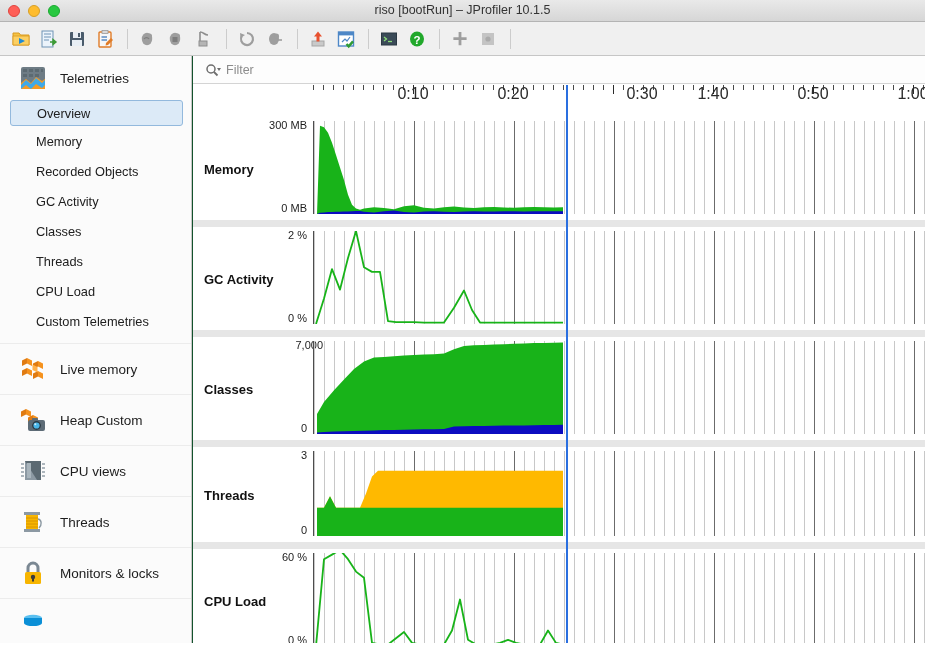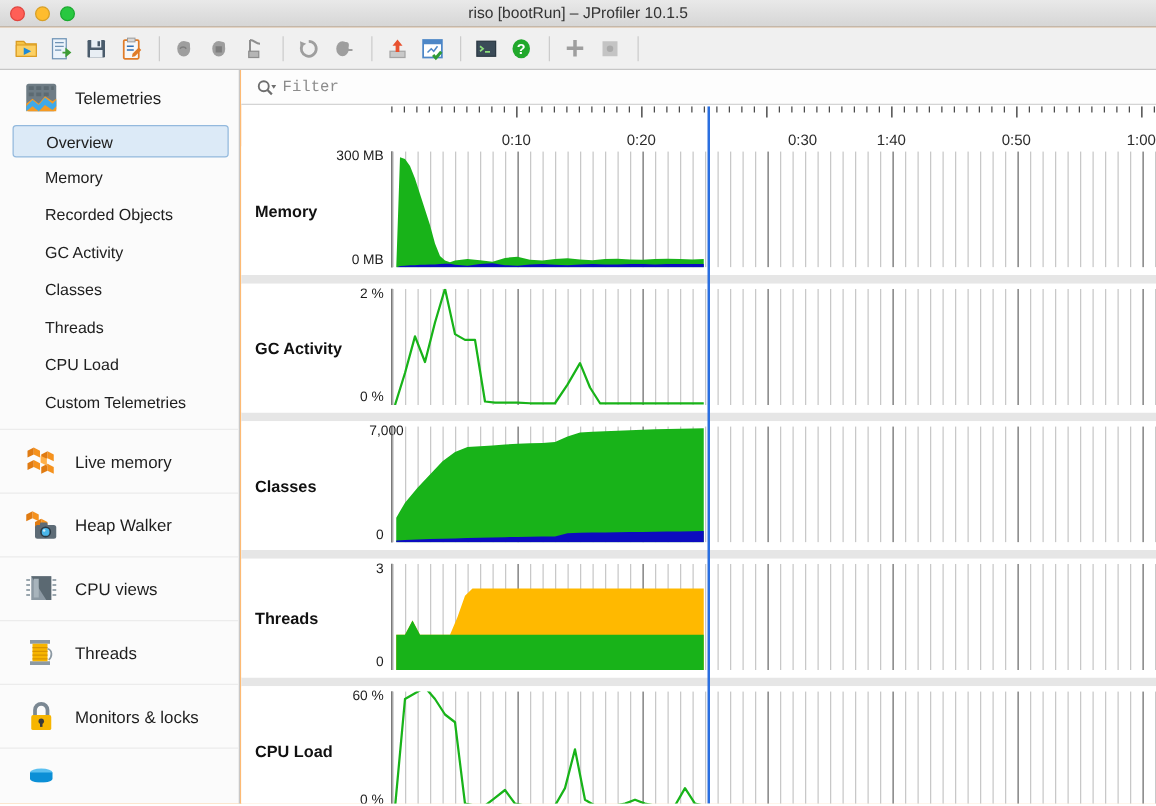--- a/index.html
+++ b/index.html
@@ -2,21 +2,21 @@
 <html><head>
 <meta charset="utf-8">
 <style>
   * { box-sizing: border-box; margin: 0; padding: 0; }
   html, body {
     width: 925px; height: 645px;
     font-family: "Liberation Sans", sans-serif;
     overflow: hidden;
     background: #ffffff;
   }
-  #app { position: relative; width: 925px; height: 643px; overflow: hidden; background:#fdba74; }
+  #app { position: relative; width: 925px; height: 643px; overflow: hidden; background:#14532d; }
 
   
   .ghost-window {
     position: absolute; top: 0; left: 0; width: 925px; height: 20px;
     background: #cfcfcf;
     overflow: hidden;
   }
   .ghost-text {
     position: absolute; left: 620px; top: 1px;
     font-size: 12px; color: #9a9a9a; white-space: nowrap;
@@ -73,30 +73,30 @@
   }
   .sep-line { height: 1px; background: #ececec; margin: 0; }
 
   
   .content { position: absolute; top: 56px; left: 193px; right: 0; bottom: 0; background: #fff; }
   .filterbar {
     position: relative; height: 28px; border-bottom: 1px solid #d4d4d4;
     display: flex; align-items: center; padding-left: 12px; gap: 5px;
     background: #fdfdfd;
   }
-  .filter-ph { font-size: 12.5px; color: #8c8c8c; font-family: Liberation Mono, monospace; }
+  .filter-ph { font-size: 12.5px; color: #8c8c8c; }
 
   .charts { position: absolute; top: 29px; left: 0; right: 0; bottom: 0; overflow: hidden; }
 
   
   .axis { position: relative; height: 32px; width: 732px; }
   .tick { position: absolute; top: 0; width: 1px; background: #4a4a4a; }
   .tick.minor { height: 5px; }
   .tick.major { height: 9px; }
-  .axis-label { position: absolute; top: 20px; font-size: 12px; color: #2b2b2b; transform: translateX(-50%); }
+  .axis-label { position: absolute; top: 0; font-size: 16px; color: #2b2b2b; transform: translateX(-50%); }
 
   
   .chart-row { position: relative; width: 732px; background: #fff; }
   .chart-label {
     position: absolute; left: 11px; top: 50%; transform: translateY(-50%);
     font-size: 13px; color: #111; font-weight: 600;
   }
   .ax-top, .ax-bot { position: absolute; right: 0; font-size: 11px; color: #1c1c1c; text-align: right; }
   .plot { position: absolute; overflow: hidden; }
   .vaxis { position: absolute; width: 1px; background: #4d4d4d; }
@@ -318,21 +318,21 @@
             <polygon points="15,10 20,12.5 20,18 15,15.5"></polygon>
               <polygon points="15,10 10,12.5 10,18 15,15.5" fill="#e07b12"></polygon>
           </g>
           <rect x="10" y="15" width="17" height="11" rx="2" fill="#5d6b76"></rect>
           <rect x="14" y="13" width="6" height="3" rx="1" fill="#5d6b76"></rect>
           <circle cx="18.5" cy="20.5" r="4.4" fill="#2b3a45"></circle>
           <circle cx="18.5" cy="20.5" r="3.1" fill="#49b6ea"></circle>
           <circle cx="17.3" cy="19.3" r="1" fill="#cdeaf9"></circle>
         </svg>
       </span>
-      <span class="glabel">Heap Walker</span>
+      <span class="glabel">Heap Custom</span>
     </div>
 
     <div class="sep-line"></div>
     <div class="group-head" style="height:50px">
       <span>
         <svg width="30" height="30" viewBox="0 0 30 30">
           <g stroke="#9aa6ae" stroke-width="1.6">
             <line x1="6" y1="8" x2="3" y2="8"></line>
               <line x1="6" y1="12" x2="3" y2="12"></line>
             <line x1="6" y1="16" x2="3" y2="16"></line>

